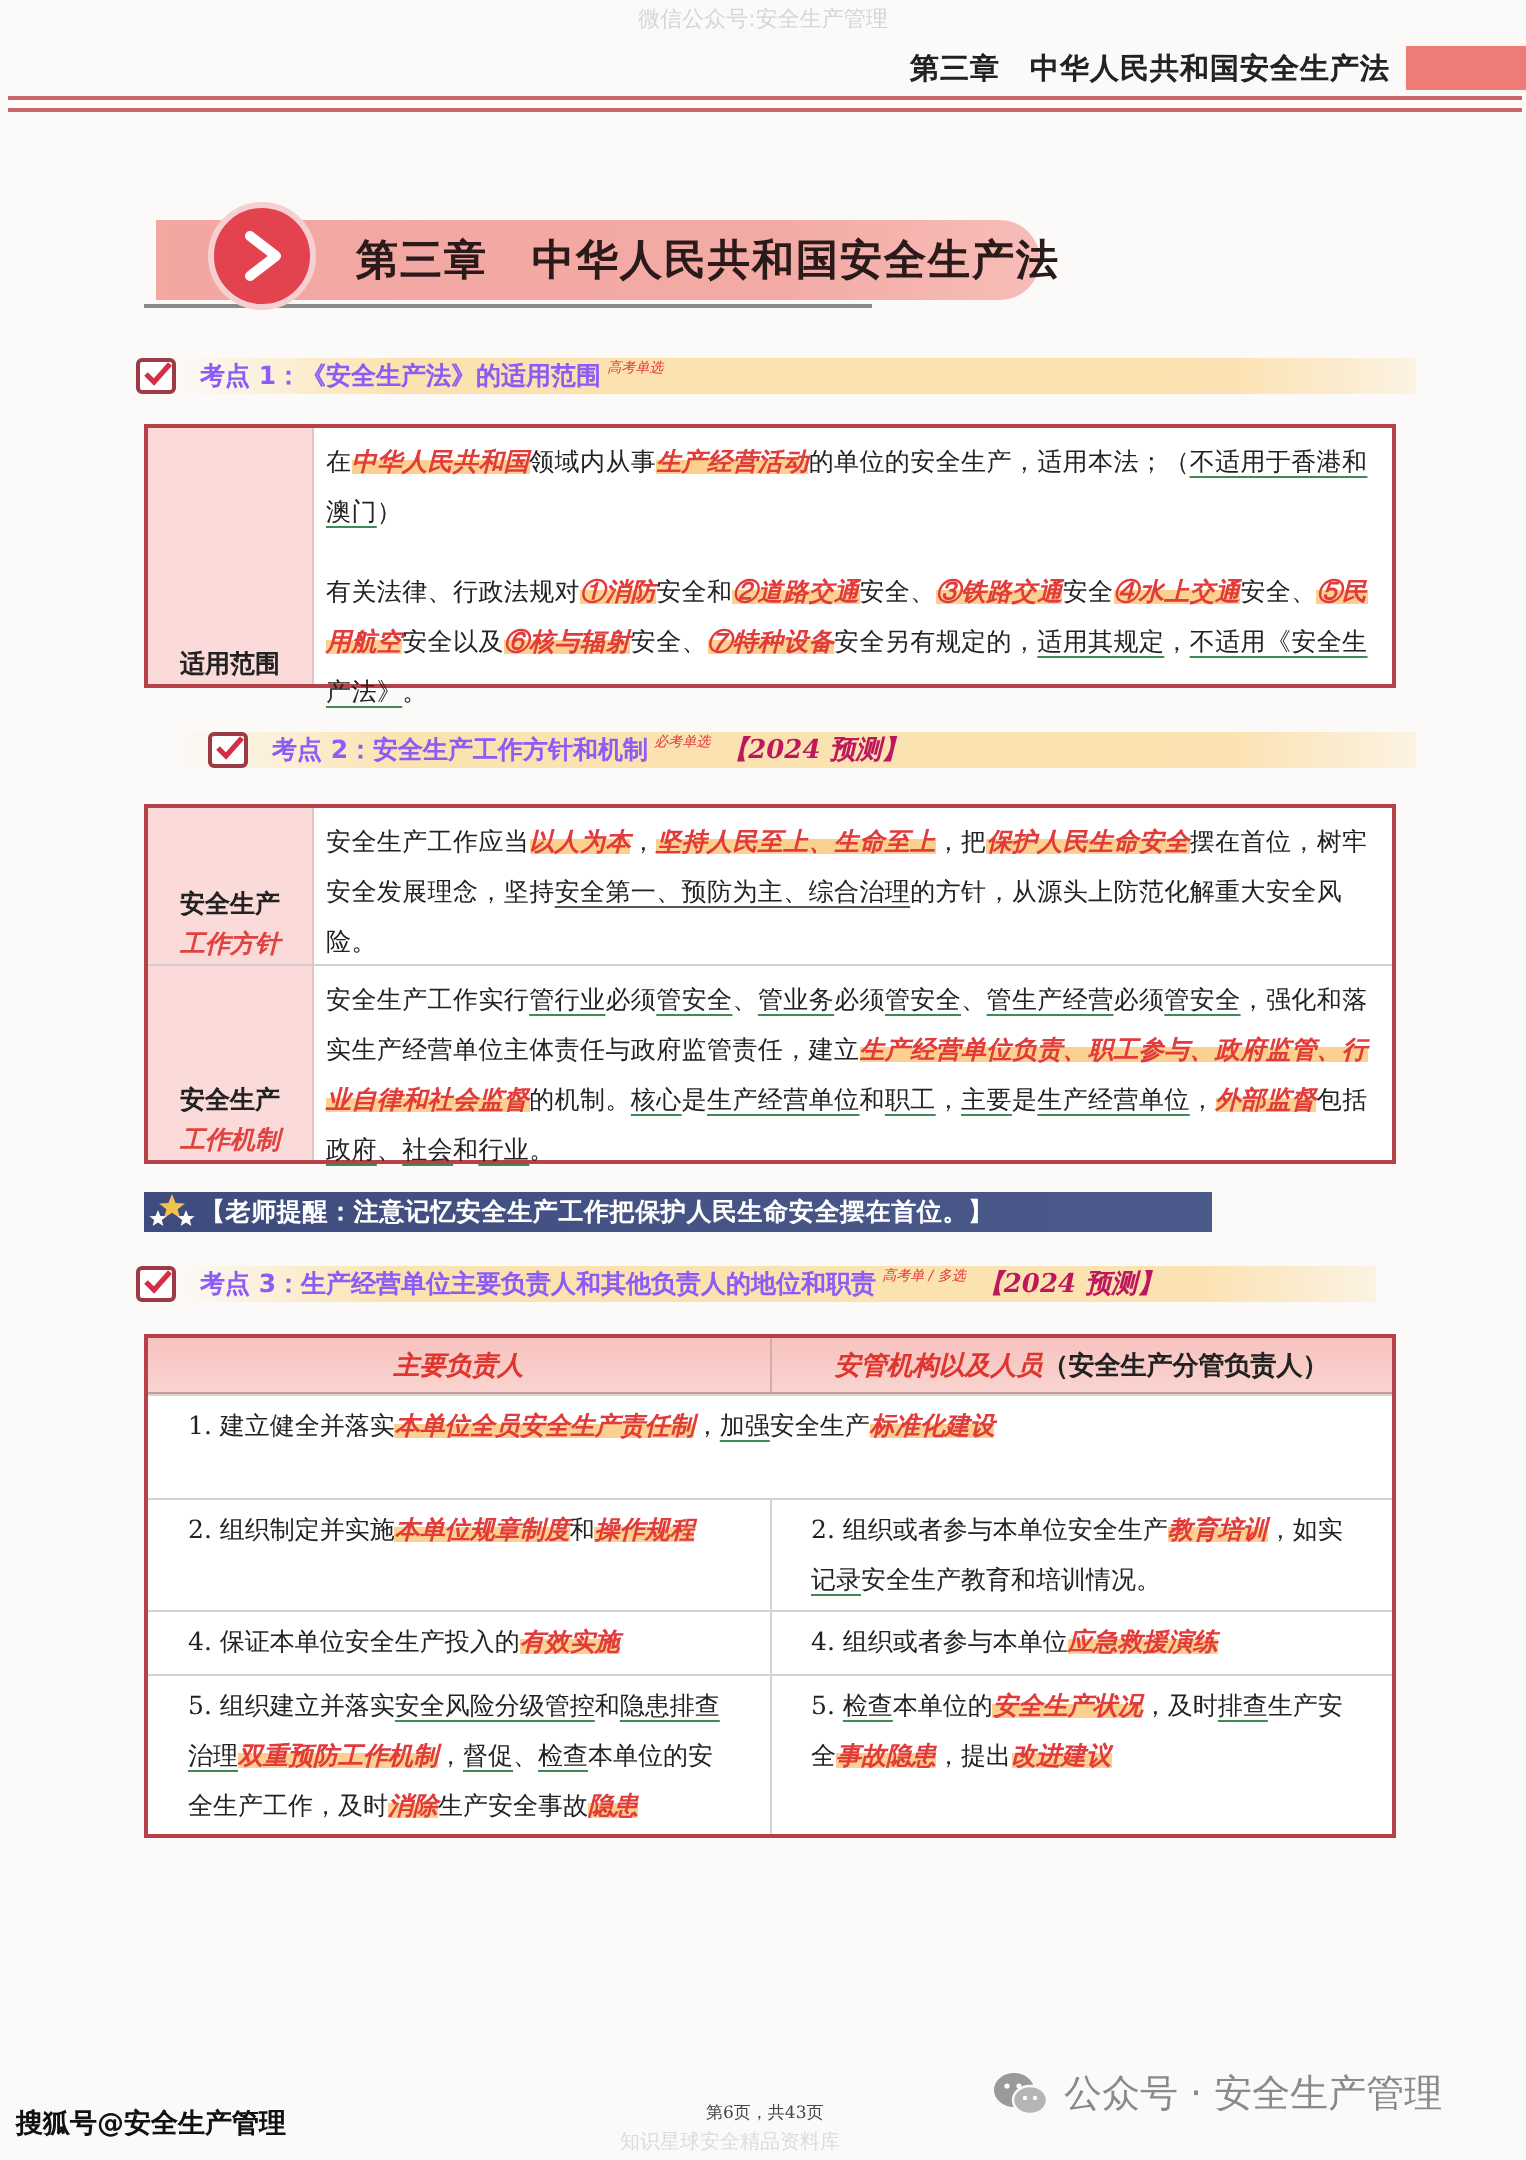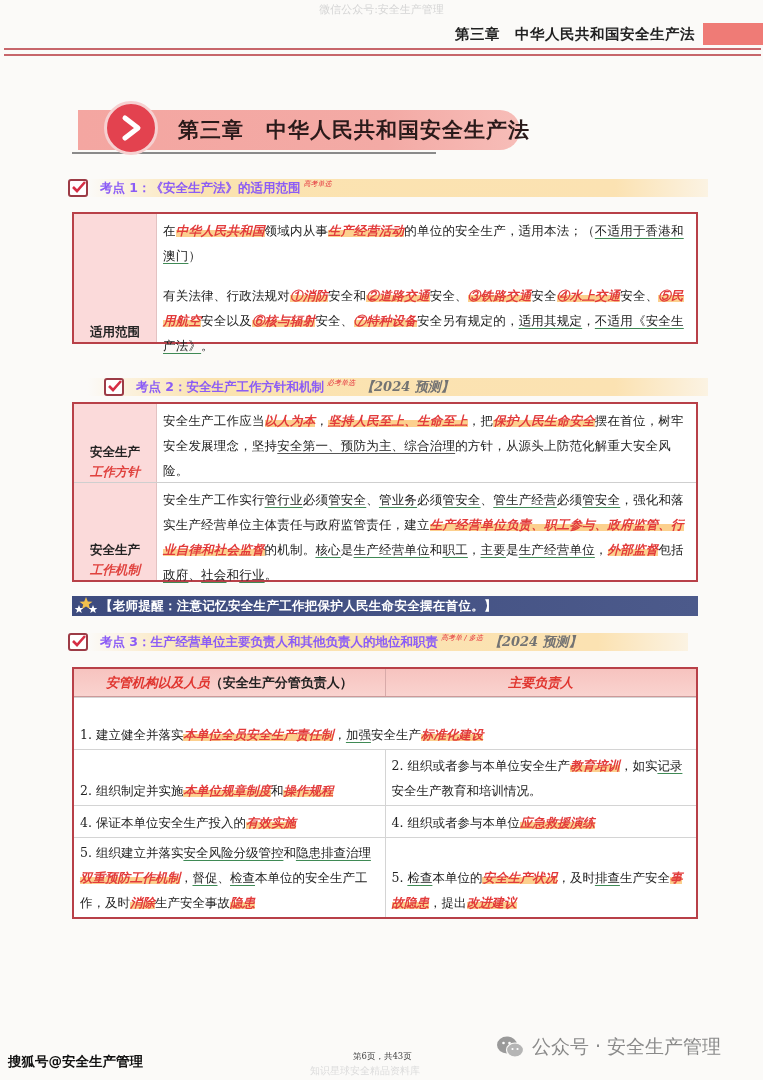--- a/index.html
+++ b/index.html
@@ -18,47 +18,47 @@
   .chapter-banner-line { position: absolute; top: 152px; left: 72px; width: 364px; height: 2px; background: #8a8a8a; }
   .chapter-circle { position: absolute; top: 101px; left: 104px; width: 54px; height: 54px; border-radius: 50%; background: #e3424f; border: 3px solid #f6d0d0; display:flex; align-items:center; justify-content:center; }
   .chapter-title { position: absolute; top: 116px; left: 178px; font-size: 21px; font-weight: bold; color: #2a1a1a; letter-spacing: 1px; font-family: "DejaVu Serif", serif; }
 
   .kp { position: absolute; left: 68px; height: 22px; display: flex; align-items: center; }
   .kp-bar { position: absolute; left: 20px; height: 18px; top: 2px; background: linear-gradient(90deg, rgba(255,255,255,0) 0%, #fbe3b0 18%, #fbe2b2 85%, rgba(251,226,178,0.3) 100%); }
   .kp-check { position: relative; width: 20px; height: 18px; border: 2.5px solid #9c3b46; border-radius: 3px; background: #fff; z-index: 2; }
   .kp-check svg { position: absolute; left: 1px; top: -1px; }
   .kp-label { position: relative; z-index: 2; margin-left: 12px; font-family: "DejaVu Sans", sans-serif; font-size: 12.5px; font-weight: bold; color: #8b5cf6; white-space: nowrap; }
   .kp-tag { position: relative; z-index: 2; font-size: 7px; color: #e4343d; font-style: italic; font-family: "DejaVu Sans", sans-serif; margin-left: 3px; vertical-align: super; position: relative; top: -4px; }
-  .kp-predict { position: relative; z-index: 2; margin-left: 6px; font-size: 13px; font-weight: bold; font-style: italic; color: #737373; font-family: "DejaVu Serif", serif; }
+  .kp-predict { position: relative; z-index: 2; margin-left: 6px; font-size: 13px; font-weight: bold; font-style: italic; color: #be185d; font-family: "DejaVu Serif", serif; }
 
   .box { position: absolute; left: 72px; width: 626px; border: 2px solid #b84048; background: #fff; }
   .row { display: flex; }
   .row + .row { border-top: 1px solid #cfcfcf; }
   .label-col { width: 82px; background: #fbdada; display: flex; flex-direction: column; align-items: center; justify-content: flex-end; font-family: "DejaVu Sans", sans-serif; font-size: 12.5px; font-weight: bold; color: #222; line-height: 1.6; }
   .label-col .lab-sub { color: #e0423e; font-style: italic; font-weight: bold; }
   .content-col { flex: 1; border-left: 1px solid #e3c2c2; padding: 4px 6px 4px 6px; font-size: 12.5px; line-height: 25px; letter-spacing: 0.2px; }
   .para + .para { margin-top: 15px; }
 
   .hl { color: #e23b3b; font-style: italic; font-weight: bold; background: linear-gradient(180deg, rgba(0,0,0,0) 45%, #fcd08e 45%, #fcd08e 92%, rgba(0,0,0,0) 92%); }
   .ul { text-decoration: underline; text-decoration-color: #3f8a55; text-underline-offset: 3px; }
   .ul-dark { text-decoration: underline; text-decoration-color: #555; text-underline-offset: 3px; }
 
-  .tip { position: absolute; top: 596px; left: 72px; width: 626px; height: 20px; background: linear-gradient(90deg,#3d4b7e,#4c5a8b); display: flex; align-items: center; }
+  .tip { position: absolute; top: 596px; left: 72px; width: 534px; height: 20px; background: linear-gradient(90deg,#3d4b7e,#4c5a8b); display: flex; align-items: center; }
   .tip-stars { width: 28px; height: 20px; position: relative; }
   .tip-text { font-size: 12.5px; color: #fff; font-weight: bold; letter-spacing: 0.3px; font-family: "DejaVu Serif", serif; }
 
   .tbl { position: absolute; top: 667px; left: 72px; width: 626px; border: 2px solid #b84048; background: #fff; }
   .tbl-head { display: flex; background: linear-gradient(180deg,#f7c3bf,#f9d3cf); height: 28px; border-bottom: 1px solid #c99; }
   .tbl-head > div { flex: 1; display: flex; align-items: center; justify-content: center; font-size: 13px; font-weight: bold; font-family: "DejaVu Sans", sans-serif; }
   .tbl-head > div + div { border-left: 1px solid #d8aaa9; }
   .th-red { color: #e0352f; font-style: italic; }
   .th-black { color: #222; }
   .tbl-row { display: flex; border-top: 1px solid #d4d4d4; }
   .tbl-row:first-of-type { border-top: none; }
-  .tbl-cell { flex: 1; padding: 2px 6px; font-size: 12.5px; line-height: 25px; display: flex; align-items: flex-end; }
+  .tbl-cell { flex: 1; padding: 2px 20px; font-size: 12.5px; line-height: 25px; display: flex; align-items: flex-start; }
   .tbl-cell + .tbl-cell { border-left: 1px solid #d4d4d4; }
 
   .footer-left { position: absolute; top: 1053px; left: 8px; font-size: 13.5px; font-family: "DejaVu Sans", sans-serif; color: #111; font-weight: bold; }
   .footer-page { position: absolute; top: 1051px; left: 353px; font-size: 8.5px; color: #444; }
   .footer-wm { position: absolute; top: 1064px; left: 310px; font-size: 10px; color: #dcdcdc; font-family: "DejaVu Sans", sans-serif; }
   .footer-right { position: absolute; top: 1034px; left: 496px; display: flex; align-items: center; font-size: 19px; color: #8a8a8a; font-family: "DejaVu Sans", sans-serif; }
   .wechat { width: 28px; height: 24px; position: relative; margin-right: 8px; }
 </style>
 </head>
 <body>
@@ -97,21 +97,21 @@
     <div class="label-col">
       <span>适用范围</span>
     </div>
     <div class="content-col">
         <div class="para"><span>在</span><span class="hl">中华人民共和国</span><span>领域内从事</span><span class="hl">生产经营活动</span><span>的单位的安全生产，适用本法；（</span><span class="ul">不适用于香港和澳门</span><span>）</span></div>
         <div class="para"><span>有关法律、行政法规对</span><span class="hl">①消防</span><span>安全和</span><span class="hl">②道路交通</span><span>安全、</span><span class="hl">③铁路交通</span><span>安全</span><span class="hl">④水上交通</span><span>安全、</span><span class="hl">⑤民用航空</span><span>安全以及</span><span class="hl">⑥核与辐射</span><span>安全、</span><span class="hl">⑦特种设备</span><span>安全另有规定的，</span><span class="ul">适用其规定</span><span>，</span><span class="ul">不适用《安全生产法》</span><span>。</span></div>
       </div>
   </div>
 </div>
 
-<div class="kp" style="top:376px;padding-left:36px;">
+<div class="kp" style="top:364px;padding-left:36px;">
   <div class="kp-bar" style="width:620px;"></div>
   <div class="kp-check">
     <svg width="16" height="14" viewBox="0 0 16 14">
         <polyline points="2,7 6,11 14,2" fill="none" stroke="#d62e45" stroke-width="2.6"></polyline>
       </svg>
   </div>
   <span class="kp-label">考点 2：安全生产工作方针和机制</span>
   <span class="kp-tag">必考单选</span>
   <span class="kp-predict">【2024 预测】</span>
 </div>
@@ -156,24 +156,24 @@
       </svg>
   </div>
   <span class="kp-label">考点 3：生产经营单位主要负责人和其他负责人的地位和职责</span>
   <span class="kp-tag">高考单 / 多选</span>
   <span class="kp-predict">【2024 预测】</span>
 </div>
 
 <div class="tbl">
   <div class="tbl-head">
     <div>
+        <span><span class="th-red">主要负责人</span></span>
+      </div>
+    <div>
         <span><span class="th-red">安管机构以及人员</span><span class="th-black">（安全生产分管负责人）</span></span>
-      </div>
-    <div>
-        <span><span class="th-red">主要负责人</span></span>
       </div>
   </div>
   <div class="tbl-row" style="height:52px;">
     <div class="tbl-cell">
         <span><span>1. 建立健全并落实</span><span class="hl">本单位全员安全生产责任制</span><span>，</span><span class="ul">加强</span><span>安全生产</span><span class="hl">标准化建设</span></span>
       </div>
   </div>
   <div class="tbl-row" style="height:56px;">
     <div class="tbl-cell">
         <span><span>2. 组织制定并实施</span><span class="hl">本单位规章制度</span><span>和</span><span class="hl">操作规程</span></span>

